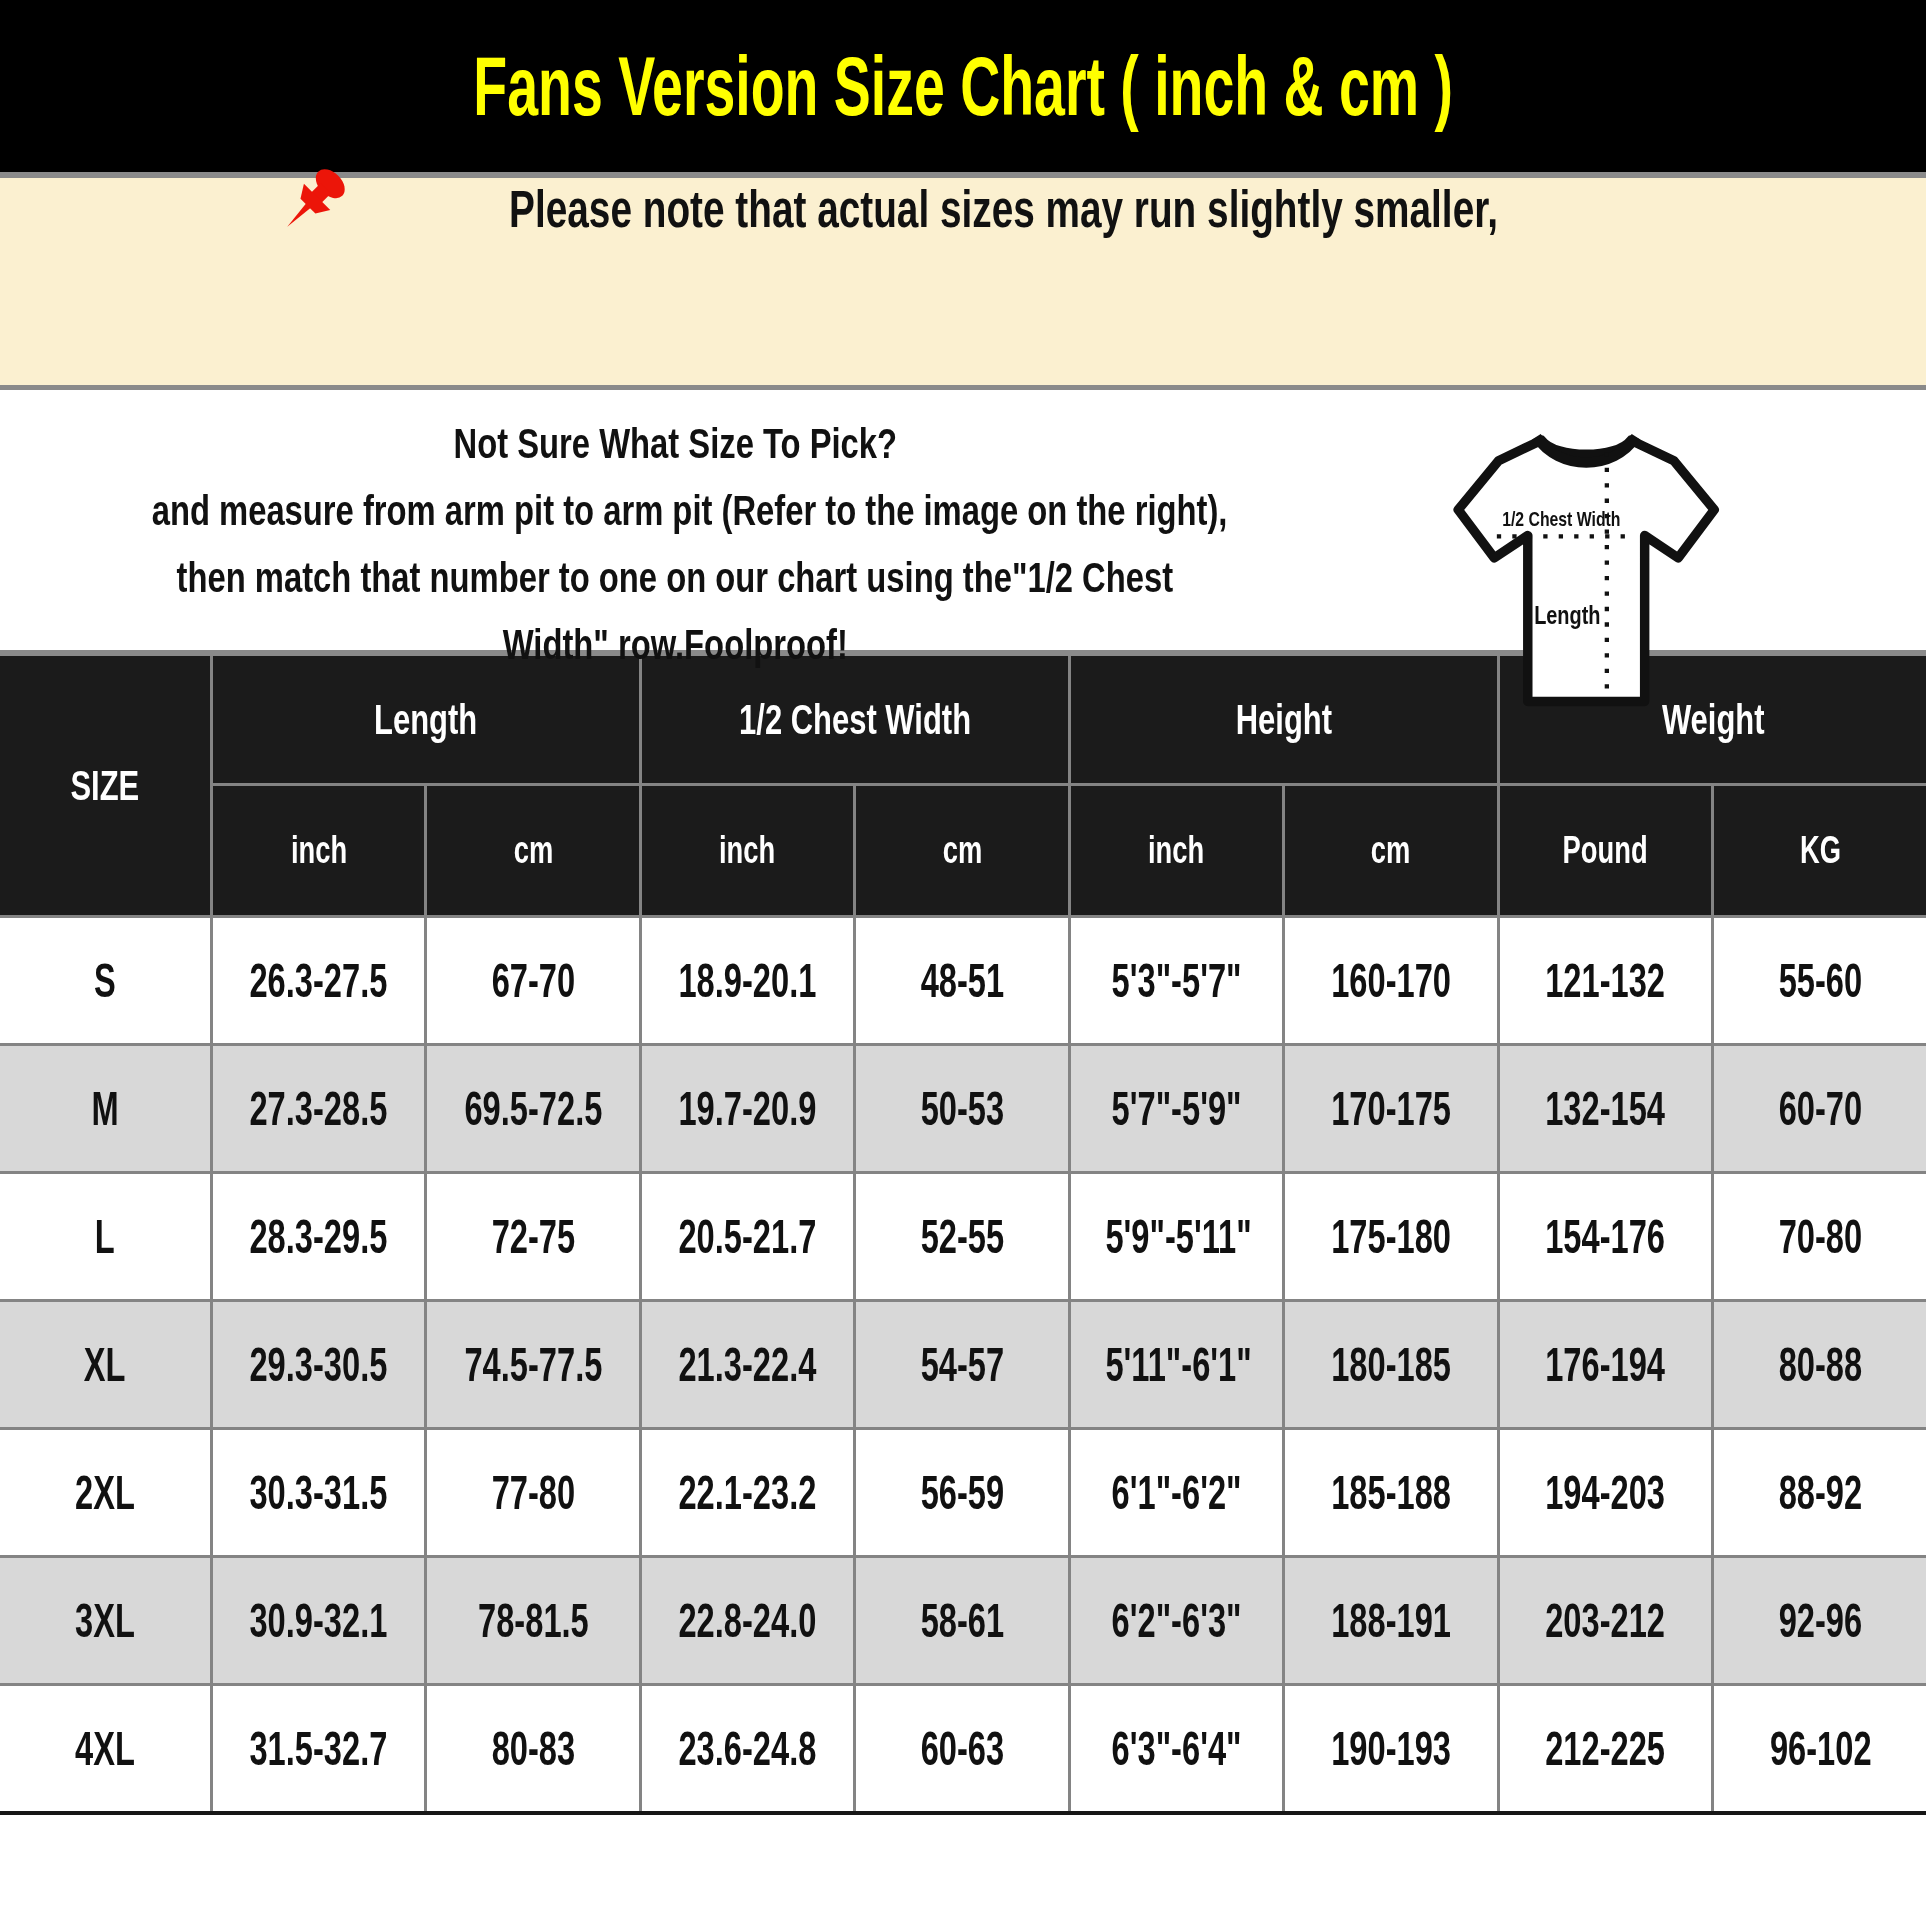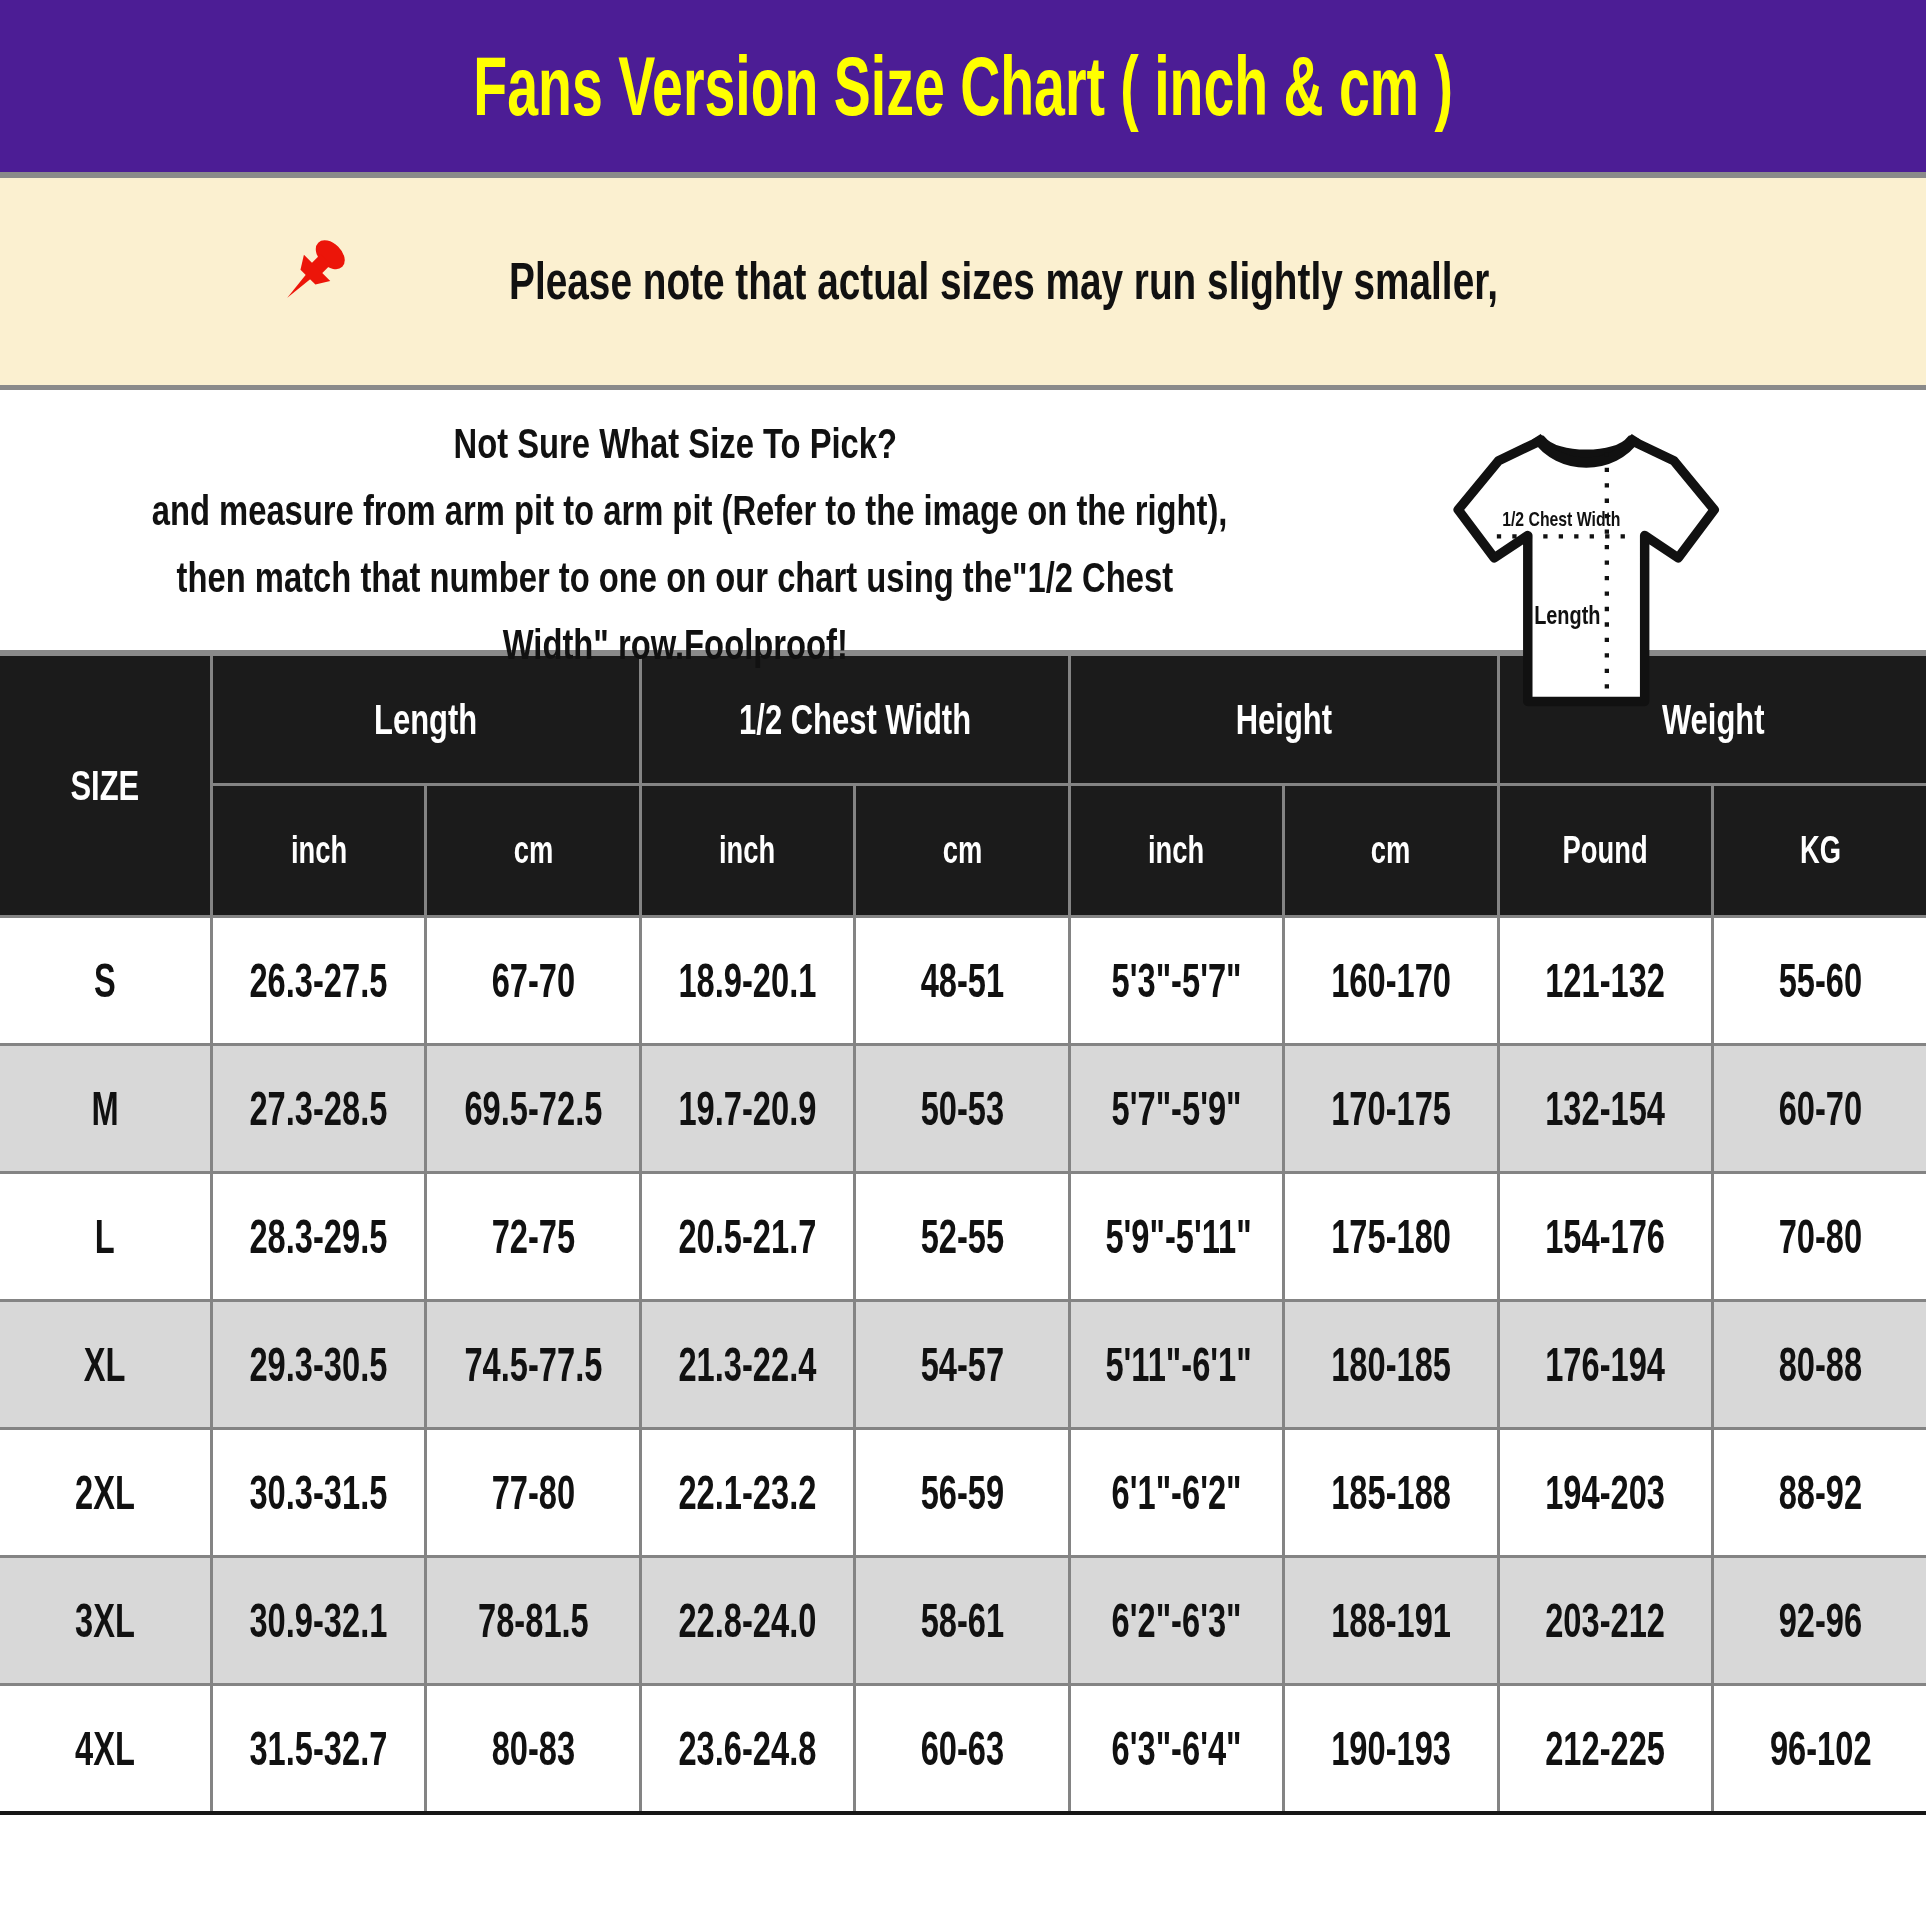--- a/index.html
+++ b/index.html
@@ -7,36 +7,36 @@
   body {
     width:1927px;
     font-family:"Liberation Sans","DejaVu Sans",sans-serif;
     font-weight:bold;
     color:#111;
   }
   .page { width:1927px; overflow:hidden; }
 
   
   .title-bar {
-    height:172px; background:#4c1d95;
+    height:172px; background:#000000;
     display:flex; align-items:center; justify-content:center;
   }
   .title {
     font-size:84px; color:#ffff00; white-space:nowrap;
     transform:scaleX(0.66); transform-origin:50% 50%;
     letter-spacing:0px;
   }
 
   
   .hr { height:5.5px; background:#8a8a8a; }
 
   
   .note {
     height:207px; background:#fbf0d0;
-    display:flex; flex-direction:column; align-items:center; justify-content:center;
+    display:flex; flex-direction:column; align-items:center; justify-content:flex-start;
     gap:36px; font-size:51px;
   }
   .note-line { display:flex; align-items:center; white-space:nowrap; }
   .squeeze { display:inline-block; white-space:nowrap; transform:scaleX(0.76); transform-origin:50% 50%; }
   .pin-svg { width:81px; height:81px; margin-right:0px; margin-top:-16.5px; flex:0 0 auto; }
   .red { color:#f50505; }
   .arrows-svg { width:110px; height:53px; margin-left:18.4px; margin-top:-5.5px; }
 
   
   .guide { height:260px; background:#ffffff; position:relative; }

